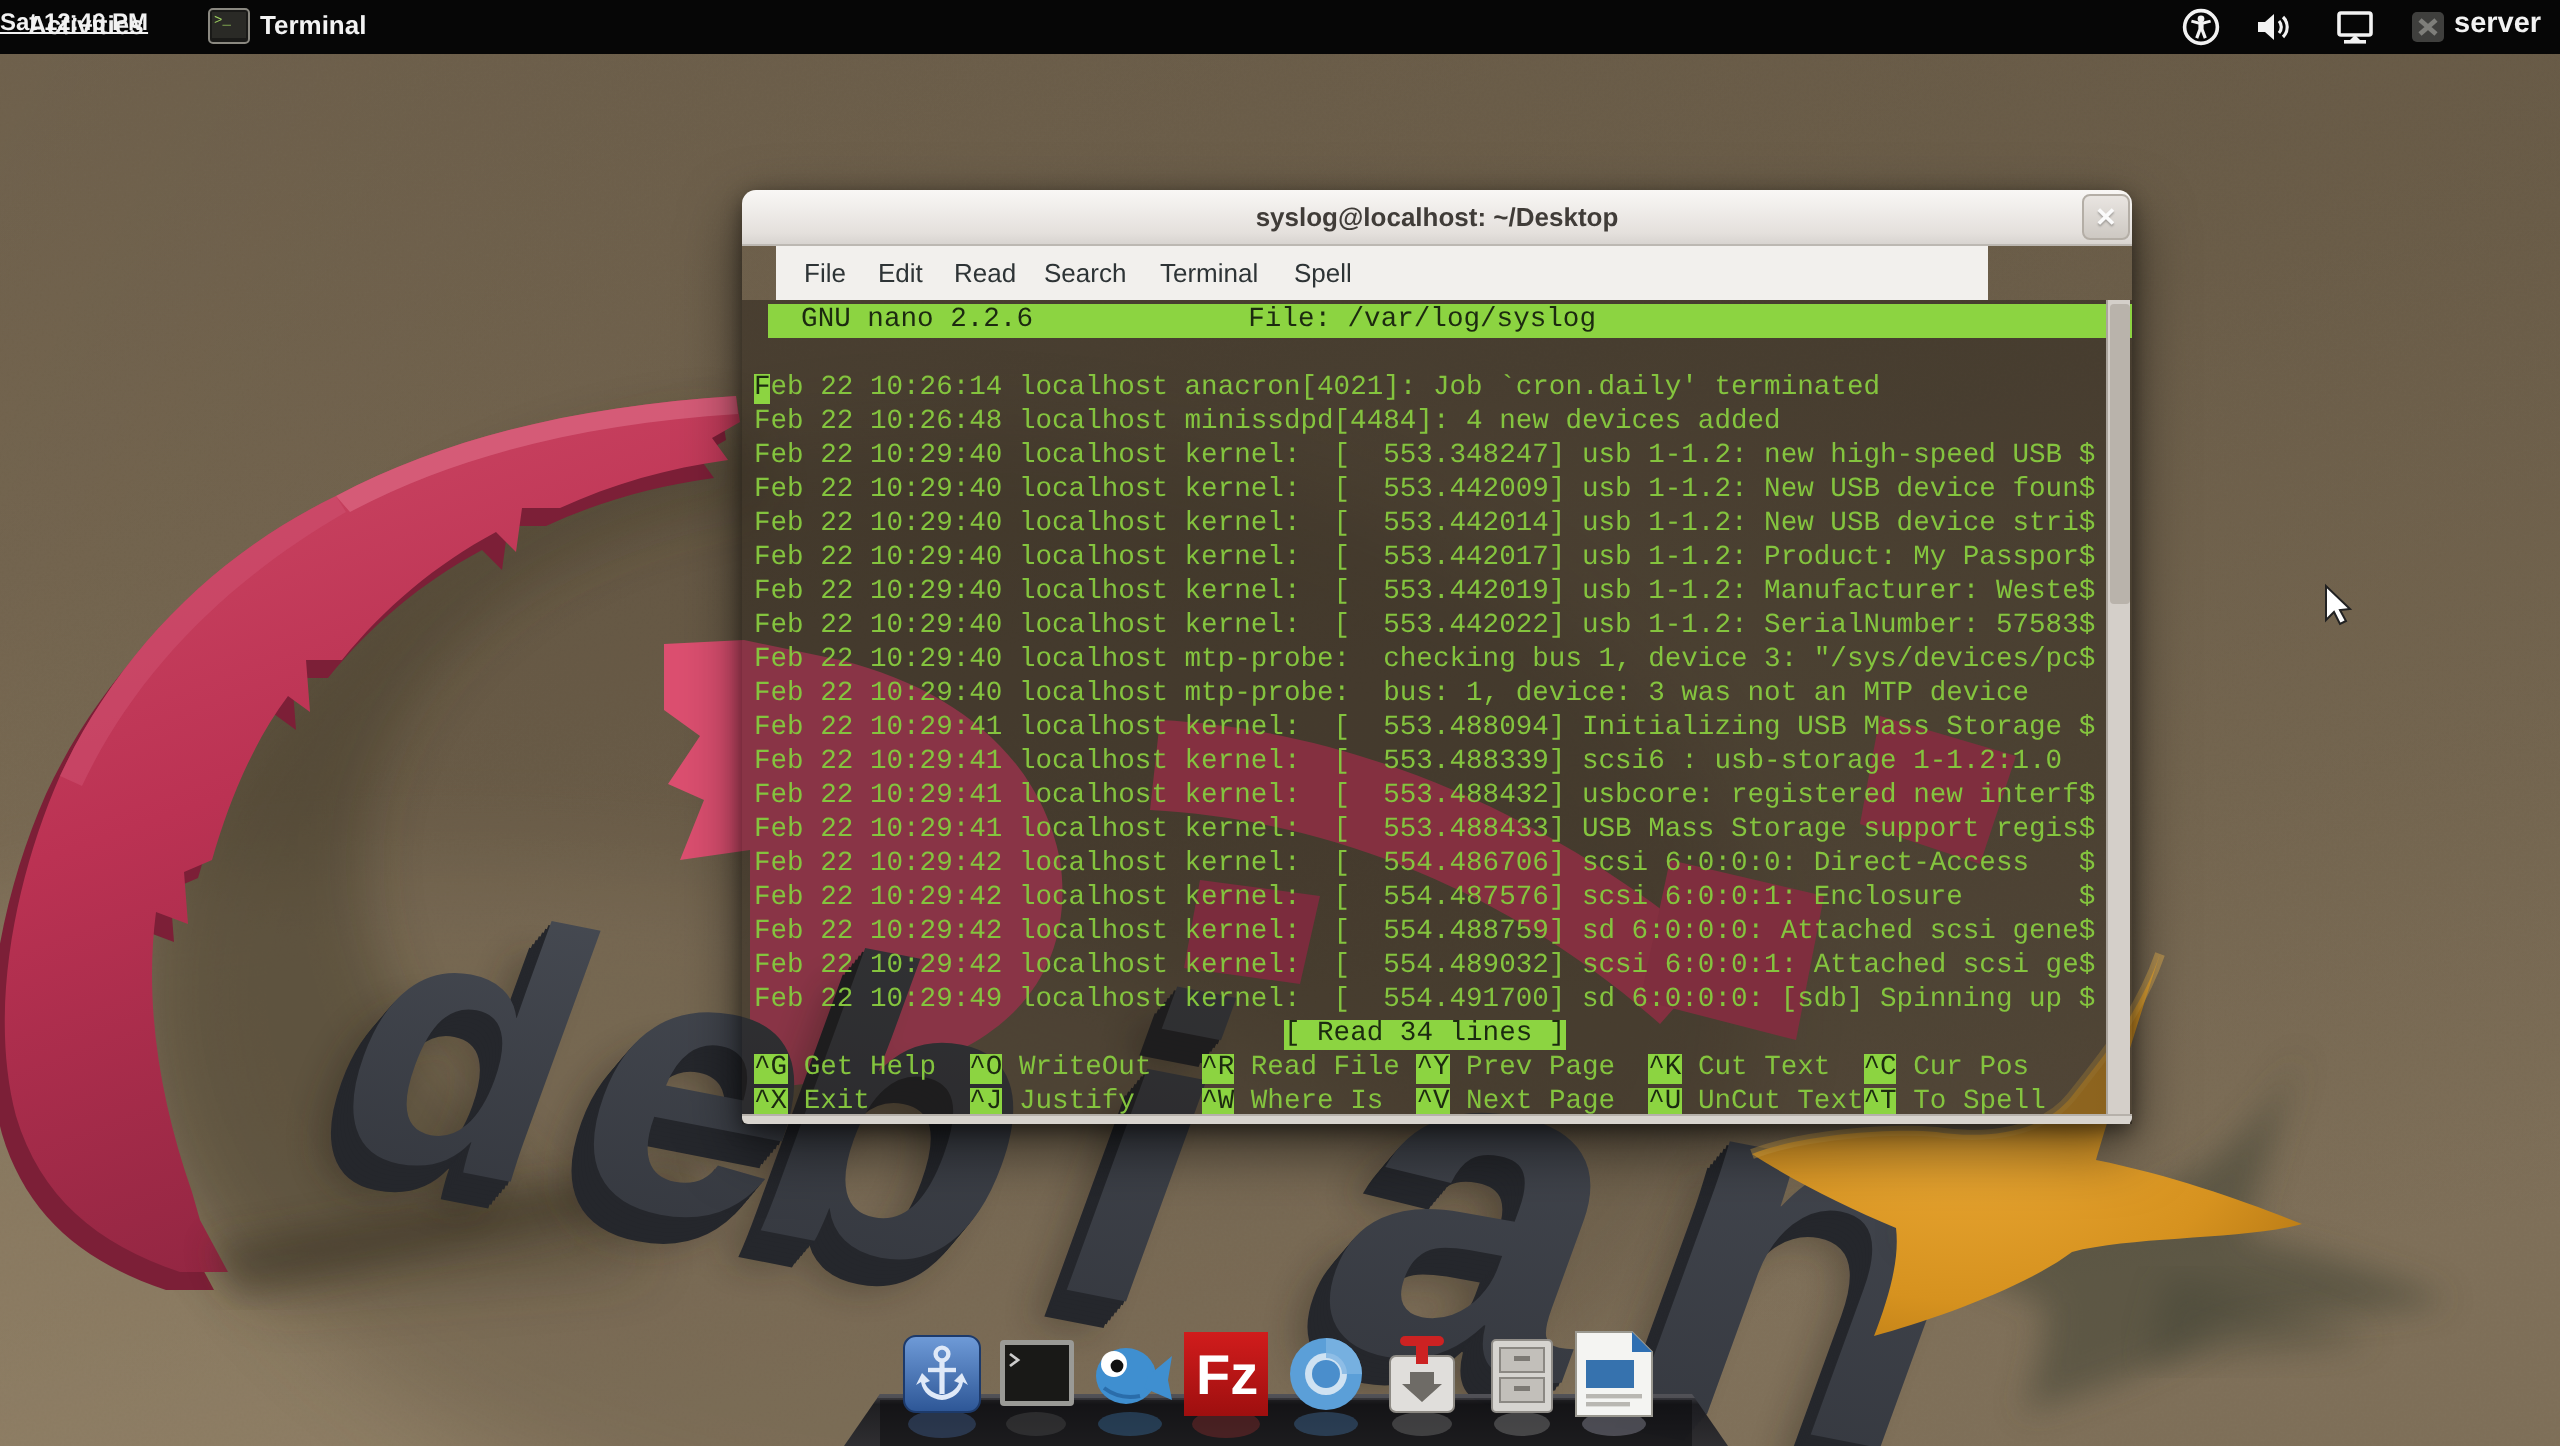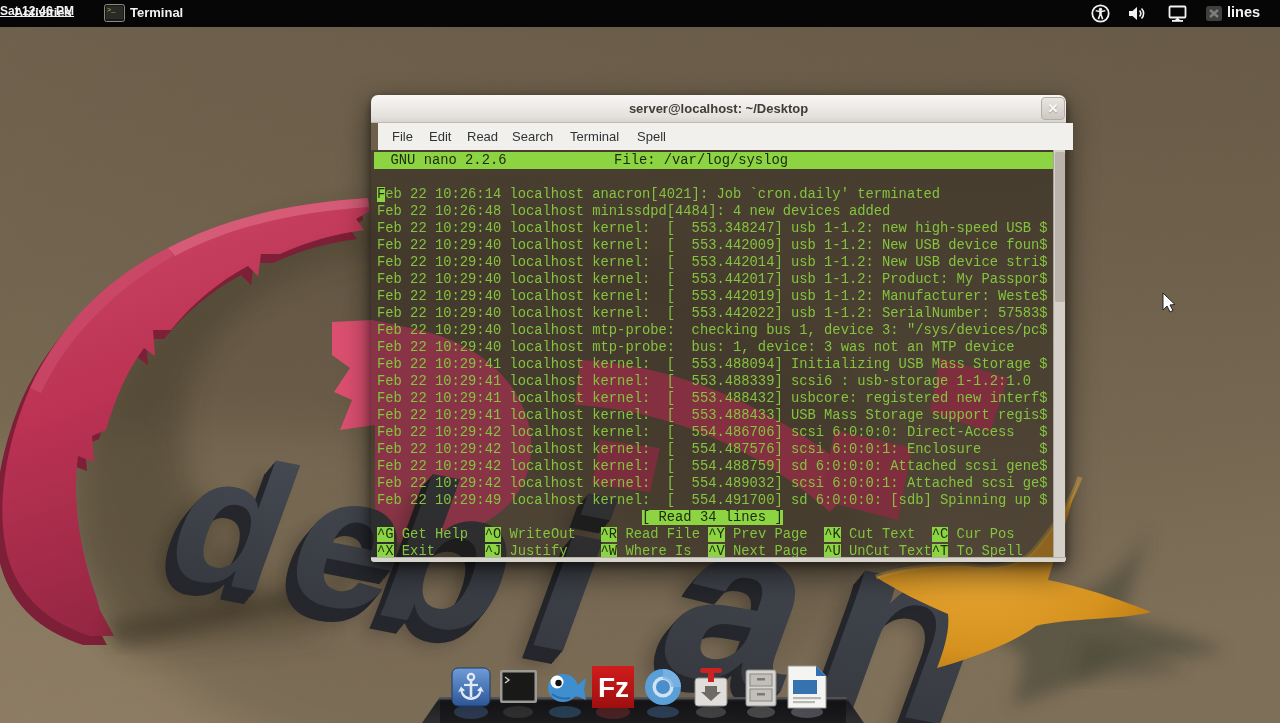--- a/index.html
+++ b/index.html
@@ -19,25 +19,25 @@
        border-radius:8px 8px 4px 4px;
        box-shadow:0 12px 30px rgba(0,0,0,.55),0 3px 10px rgba(0,0,0,.45);}
   #titlebar{position:absolute;left:0;top:0;width:695px;height:28px;border-radius:7px 7px 0 0;
        background:linear-gradient(#f9f7f5,#e4e0dc 80%,#d8d4d0);
        border-bottom:1px solid #bcb8b2;box-sizing:border-box;}
   #titlebar .t{position:absolute;width:100%;text-align:center;top:6px;font-size:13px;font-weight:bold;color:#403c38;}
   #closebtn{position:absolute;left:670px;top:2px;width:24px;height:23px;border-radius:4px;
        background:linear-gradient(#e9e5e1,#cdc8c2);border:1px solid #b4aea6;box-sizing:border-box;
        color:#fafafa;text-align:center;font-size:13px;font-weight:bold;line-height:21px;
        text-shadow:0 1px 1px rgba(0,0,0,.25);}
-  #menubar{position:absolute;left:7px;top:28px;width:695px;height:27px;background:#f2f0ed;}
+  #menubar{position:absolute;left:17px;top:28px;width:606px;height:27px;background:#f2f0ed;}
   #menubar span{position:absolute;top:6px;font-size:13px;color:#2e3436;}
   #term{position:absolute;left:0;top:55px;width:695px;height:412px;background:rgba(22,17,11,0.42);}
   #term pre{margin:0;font-family:"Liberation Mono",monospace;font-size:13.8px;line-height:17px;color:#84c43e;}
-  #nanobar{position:absolute;left:3px;top:2px;width:682px;height:17px;background:#8cd441;color:#1c2a10;}
+  #nanobar{position:absolute;left:13px;top:2px;width:682px;height:17px;background:#8cd441;color:#1c2a10;}
   #nanobar pre{color:#1c2a10;}
   #body pre .k{background:#8cd441;color:#1c2a10;}
   #body{position:absolute;left:6px;top:36px;}
   #scroll{position:absolute;left:682px;top:0px;width:12px;height:412px;background:#d4cfc9;border-left:1px solid #aaa49c;box-sizing:border-box;}
   #scrollthumb{position:absolute;left:1px;top:2px;width:10px;height:150px;background:#b9b3ab;border-radius:2px;}
   #winbottom{position:absolute;left:0;top:462px;width:695px;height:5px;background:#d8d4ce;border-radius:0 0 3px 3px;border-top:1px solid #b6b1aa;box-sizing:border-box;}
 </style>
 </head>
 <body>
 <div id="stage">
@@ -333,26 +333,26 @@
     <svg class="ric" style="left:1167px" width="21" height="19" viewBox="0 0 21 19">
       <rect x="2.5" y="2.5" width="16" height="11" rx="1" fill="none" stroke="#f2f2f2" stroke-width="1.8"></rect>
       <path d="M 7,17 L 10.5,13.5 L 14,17 Z" fill="#f2f2f2"></path>
       <rect x="5" y="16" width="11" height="1.8" fill="#f2f2f2"></rect>
     </svg>
 
     <svg class="ric" style="left:1205px" width="18" height="19" viewBox="0 0 18 19">
       <rect x="1" y="2" width="16" height="15" rx="2.5" fill="#4a4a48" opacity="0.85"></rect>
       <path d="M 5,6 L 13,13 M 13,6 L 5,13" stroke="#7e7e7a" stroke-width="2.4"></path>
     </svg>
-    <div class="uname">lines</div>
+    <div class="uname">server</div>
   </div>
 
   <div id="win">
     <div id="titlebar">
-      <div class="t">server@localhost: ~/Desktop</div>
+      <div class="t">syslog@localhost: ~/Desktop</div>
       <div id="closebtn">✕</div>
     </div>
     <div id="menubar">
       <span style="left:14px">File</span>
       <span style="left:51px">Edit</span>
       <span style="left:89px">Read</span>
       <span style="left:134px">Search</span>
       <span style="left:192px">Terminal</span>
       <span style="left:259px">Spell</span>
     </div>

